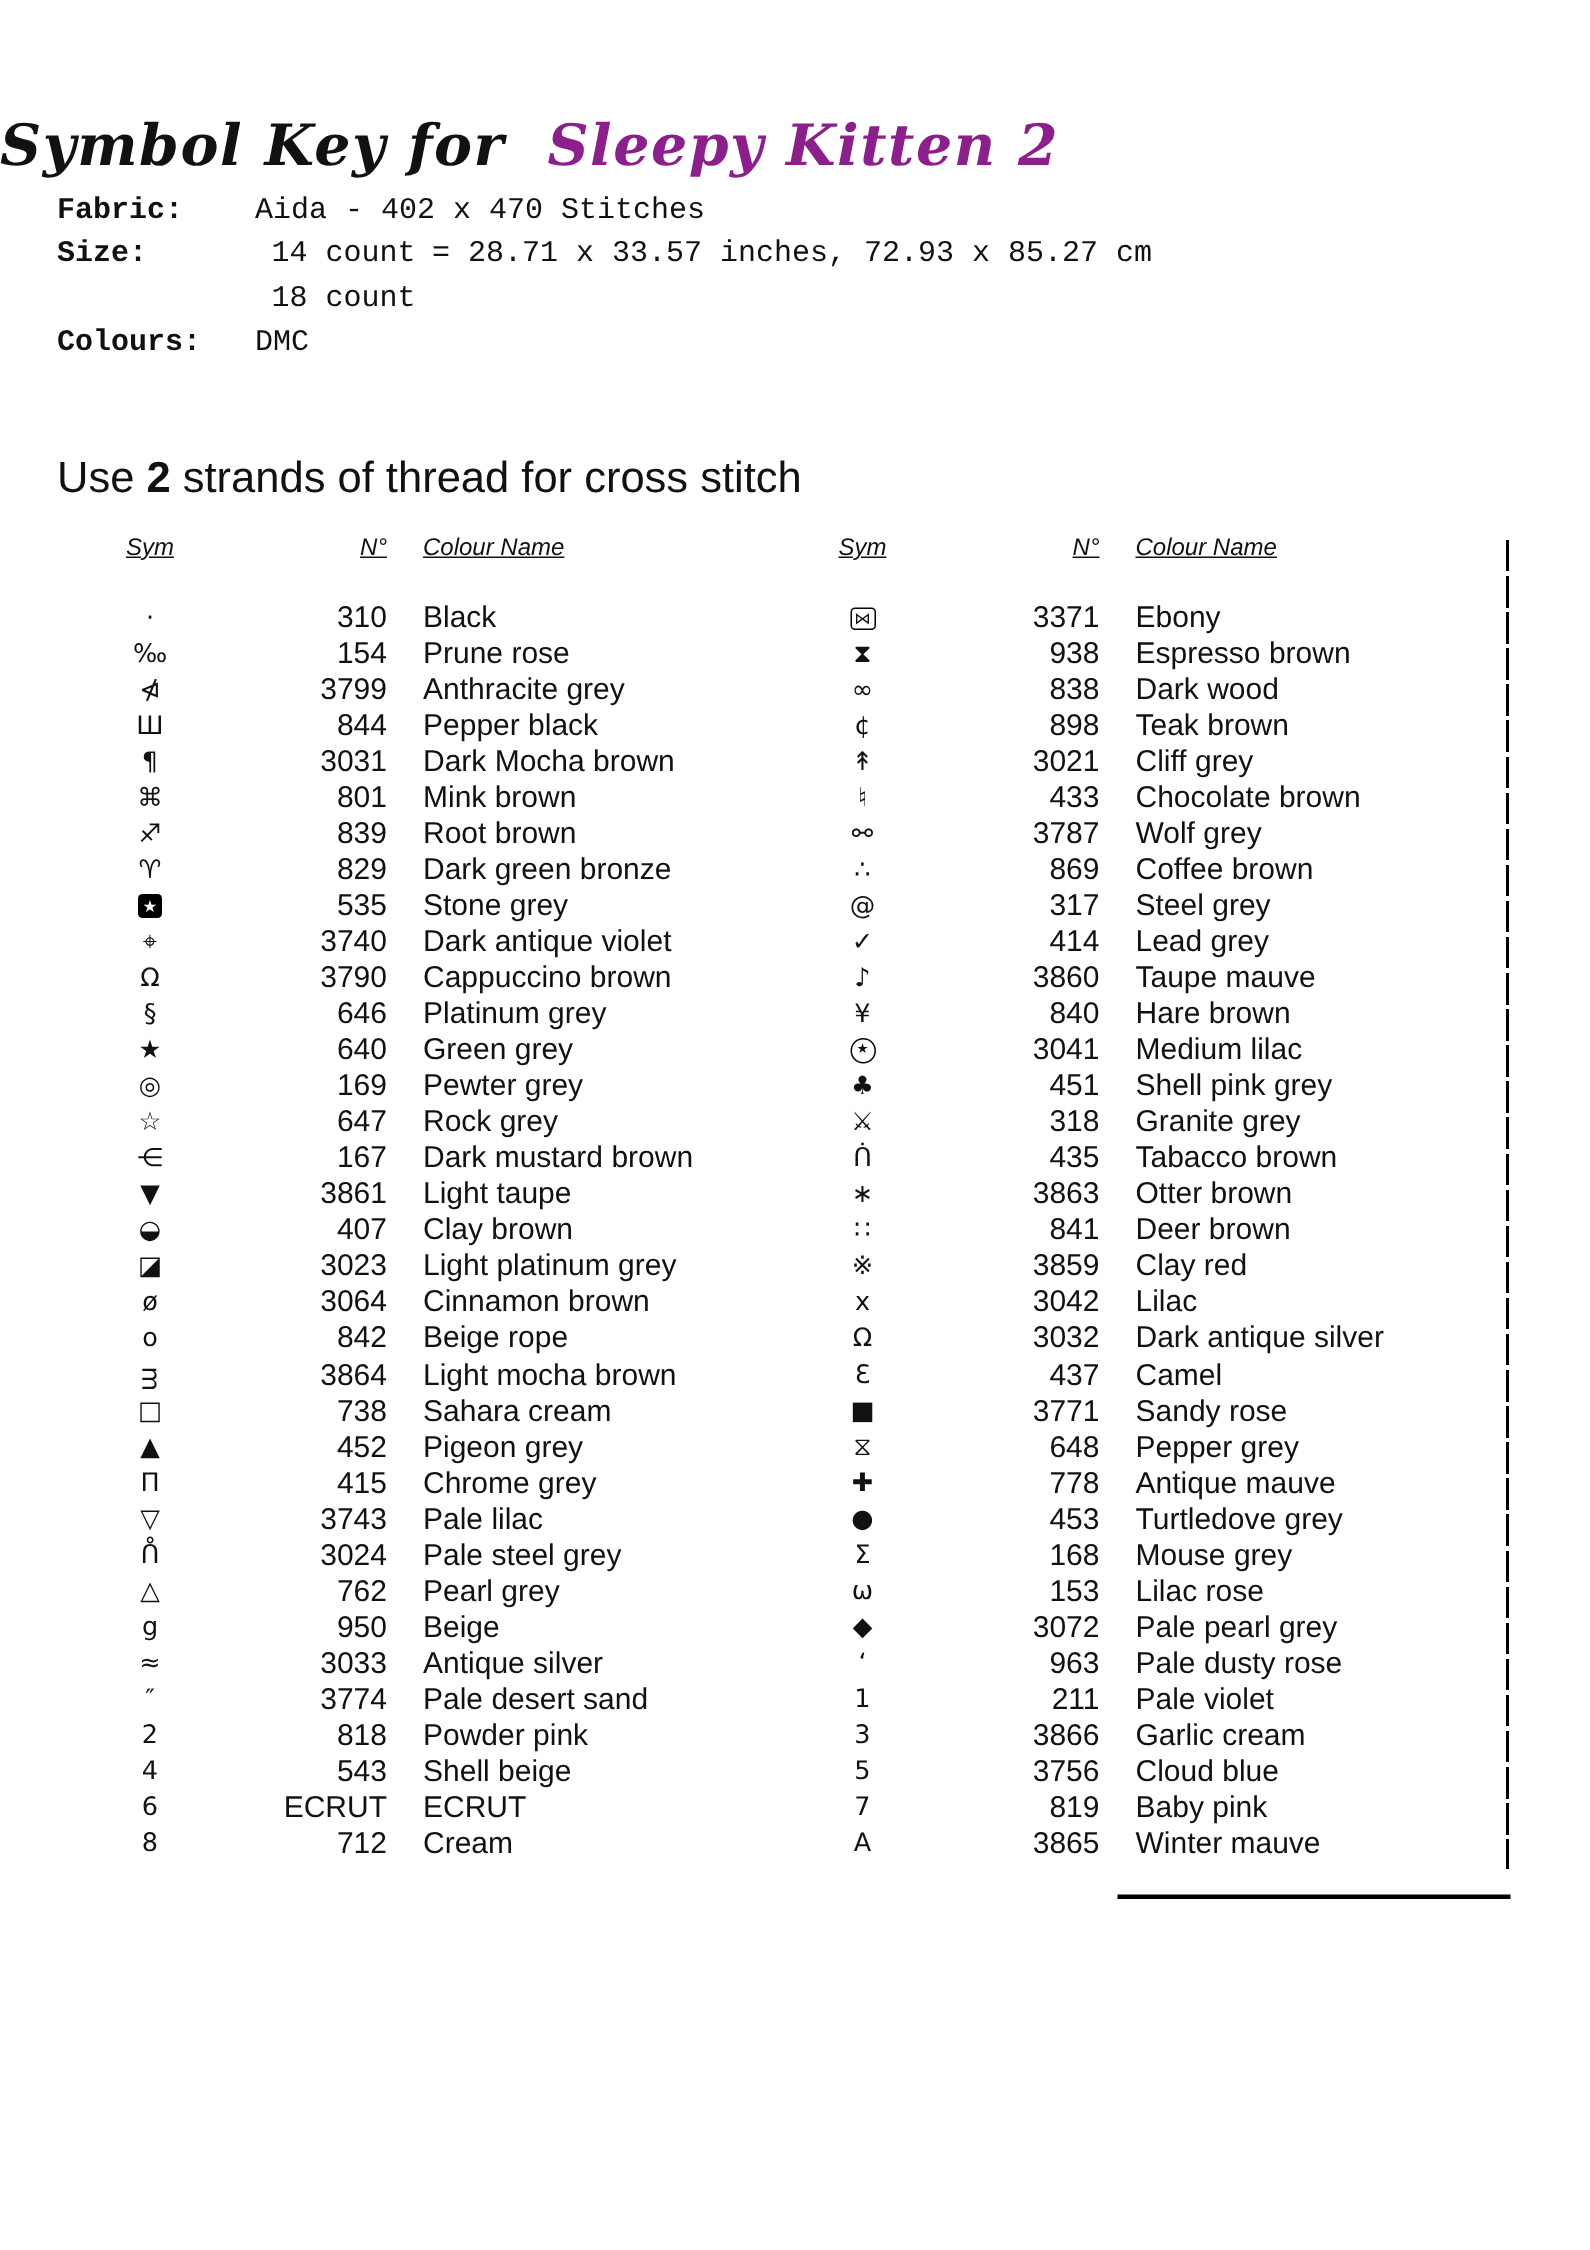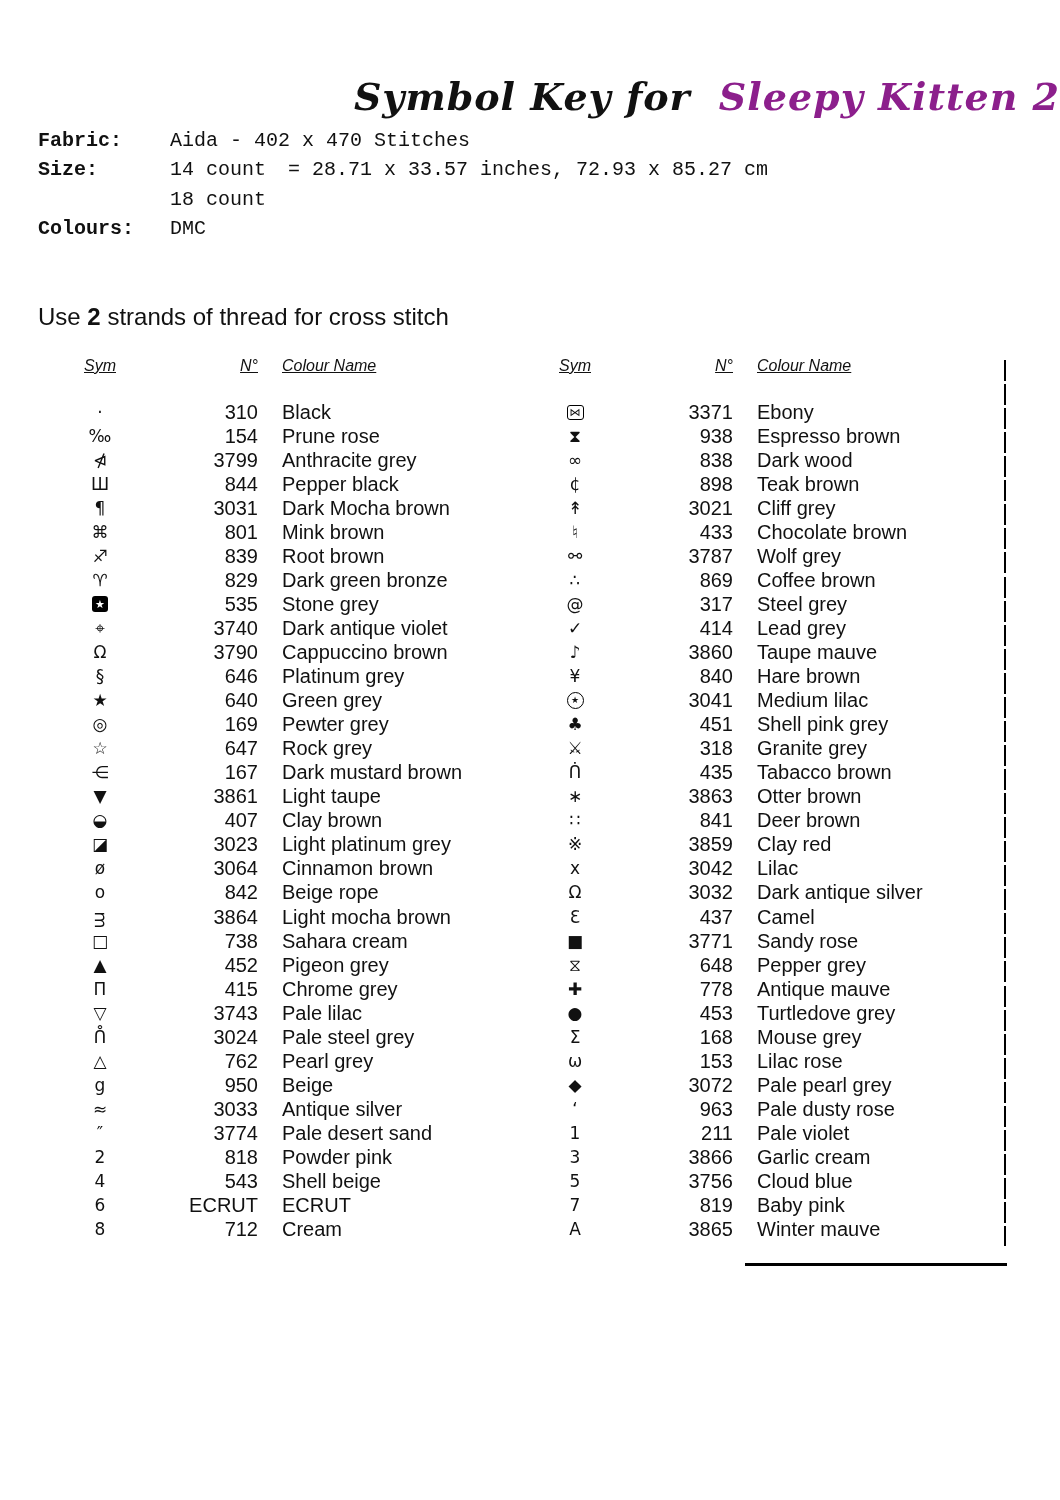--- a/index.html
+++ b/index.html
@@ -1,32 +1,32 @@
 <!DOCTYPE html>
 <html><head>
 <meta charset="utf-8">
 <style>
   html,body{margin:0;padding:0;background:#ffffff;}
   #page{position:relative;width:1060px;height:1500px;background:#ffffff;overflow:hidden;
         font-family:"Liberation Sans",sans-serif;color:#111;}
 
   
-  #title{position:absolute;top:74px;left:0;width:100%;text-align:right;
+  #title{position:absolute;top:74px;left:0;width:100%;text-align:left;
          font-family:"DejaVu Serif",serif;font-style:italic;font-weight:bold;
          font-size:38px;letter-spacing:1px;white-space:nowrap;}
   #title .t-name{margin-left:14px;}
 
   
   #info{position:absolute;top:126px;left:38px;font-size:20px;line-height:29.4px;font-family:Liberation Mono, monospace;}
   .info-row{display:grid;grid-template-columns:132px auto;}
   .info-label{font-weight:bold;}
-  .size-line{display:grid;grid-template-columns:118px auto;}
+  .size-line{display:grid;grid-template-columns:118px auto;text-align:center;}
 
   
-  #instruction{position:absolute;top:303px;left:38px;font-size:24px;}
+  #instruction{position:absolute;top:303px;left:38px;font-size:29px;}
   #instruction .b{font-weight:bold;}
 
   
   .hdr-row,.row{display:grid;grid-template-columns:80px 118px auto;align-items:center;}
   .hdr{position:absolute;top:357px;font-size:16px;font-style:italic;}
   .hdr span{text-decoration:underline;}
   .hdr .h-sym{justify-self:center;}
   .hdr .h-num{justify-self:end;}
   .hdr .h-name{padding-left:24px;justify-self:start;}
   #hdr-left{left:60px;width:440px;}

